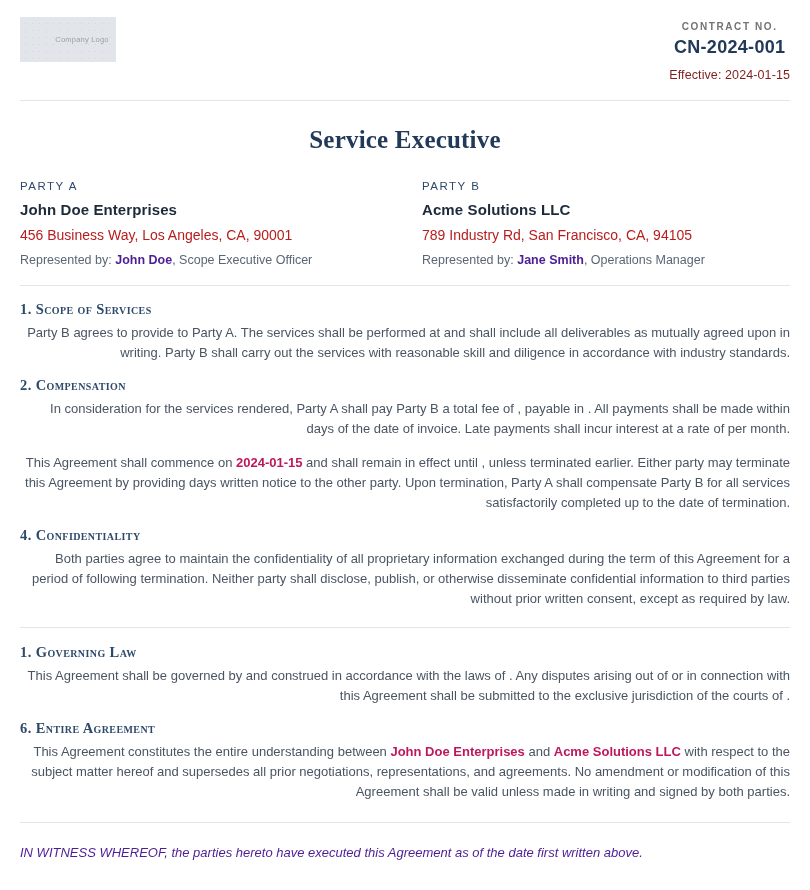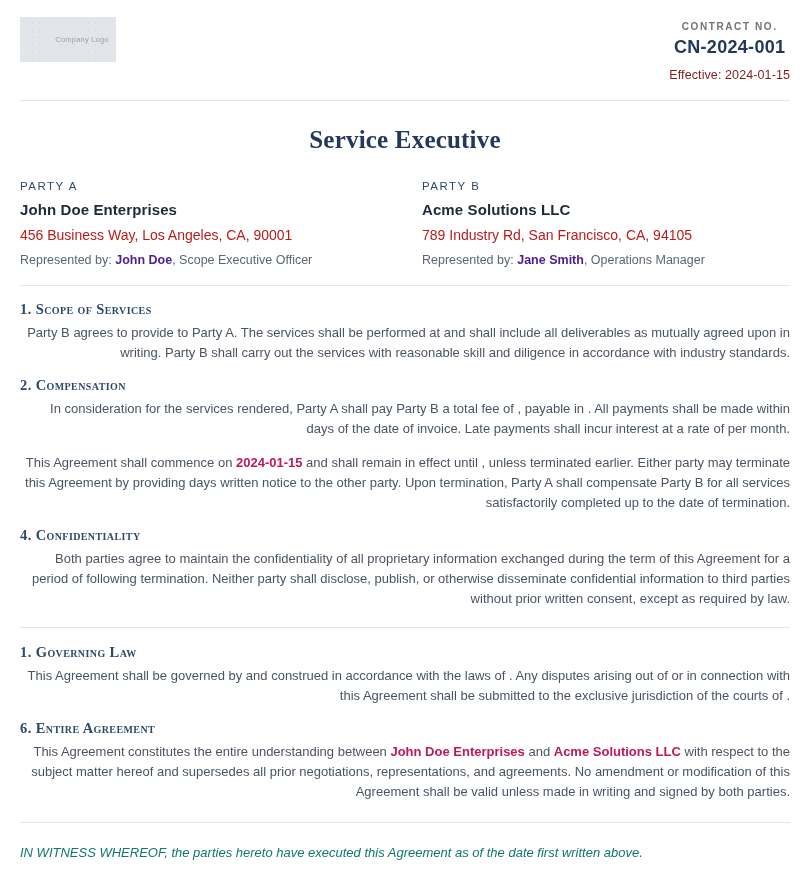--- a/index.html
+++ b/index.html
@@ -163,21 +163,21 @@
     font-weight: bold;
   }
 
   .rule-mid { margin: 18px 0 16px 0; }
   .rule-witness { margin: 20px 0 0 0; }
 
   
   .witness {
     font-size: 13px;
     font-style: italic;
-    color: #0f766e;
+    color: #4c1d95;
     margin-top: 20px;
     line-height: 19px;
   }
 </style>
 </head>
 <body>
 
 <div class="page">
 
   <div class="header">

